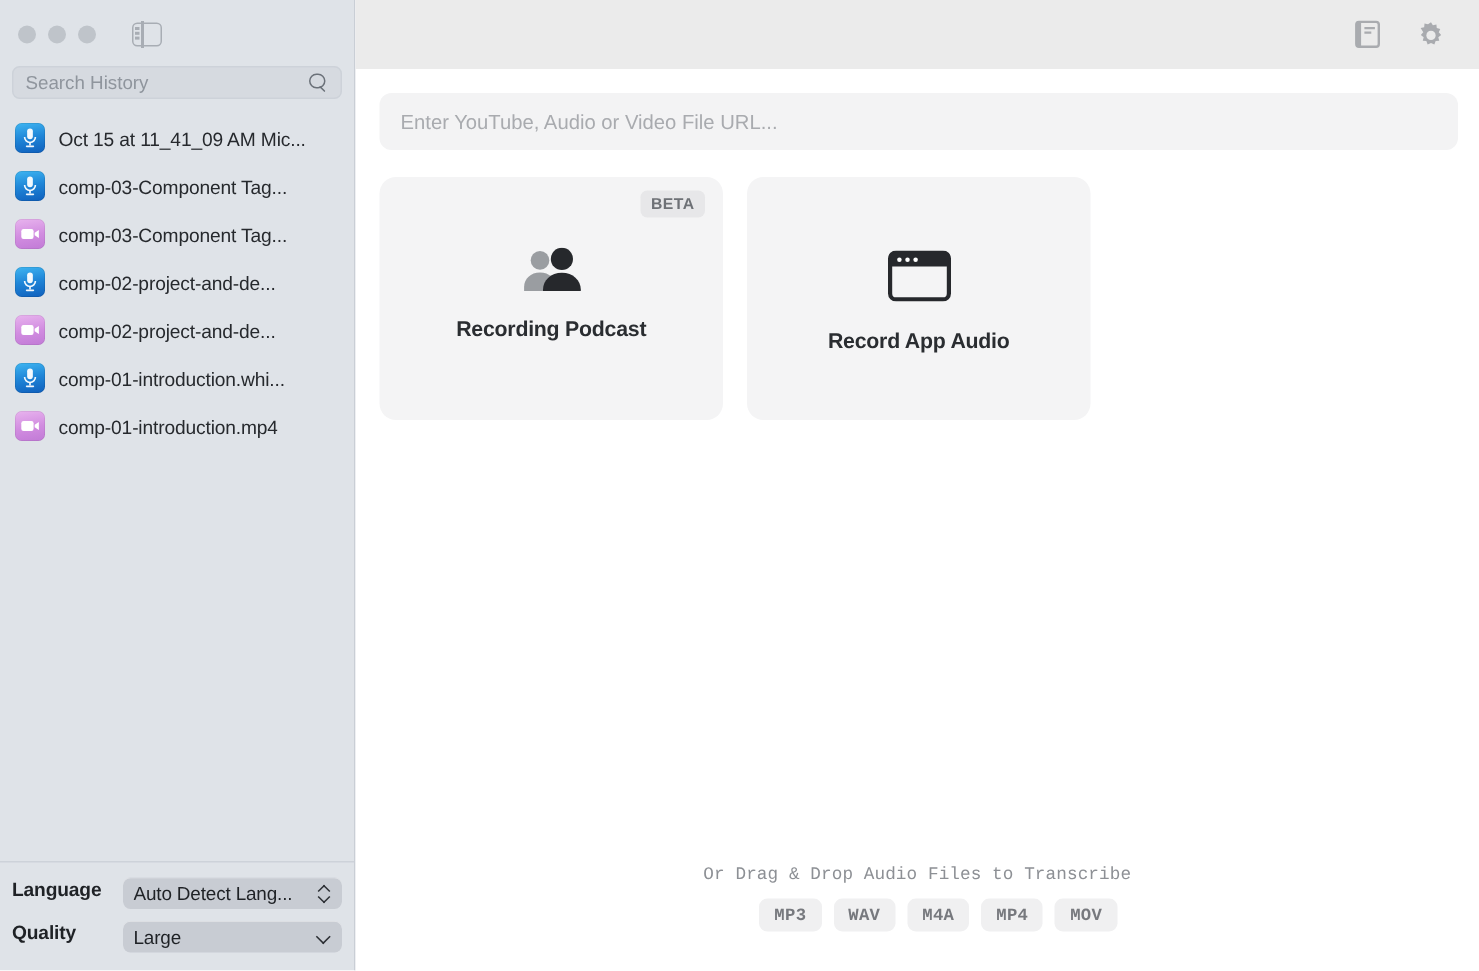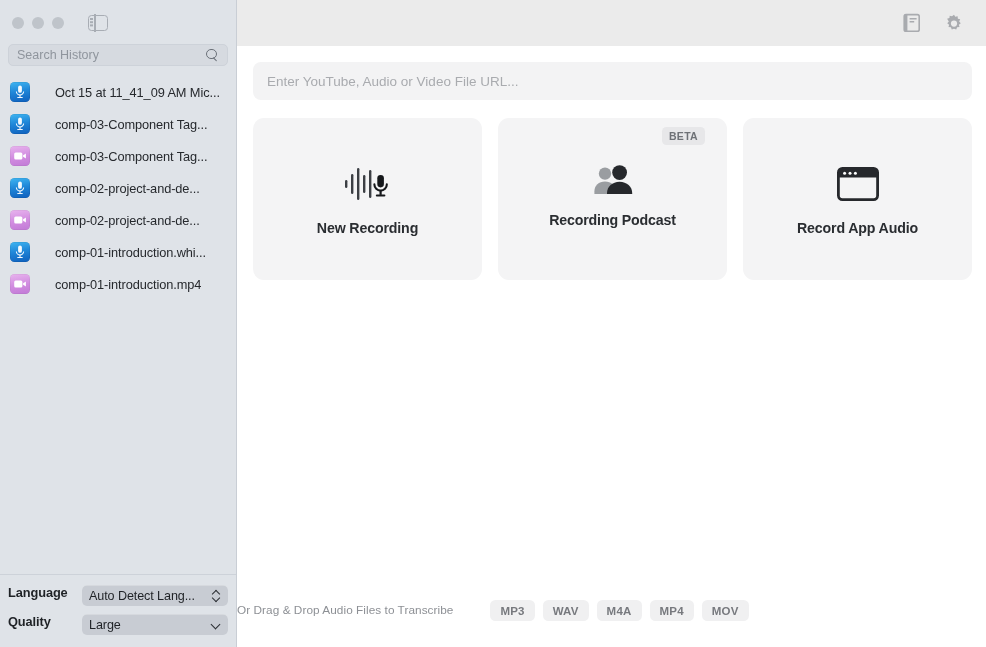--- a/index.html
+++ b/index.html
@@ -139,21 +139,21 @@
   .history-list {
     flex: 1 1 auto;
     overflow-y: auto;
     padding-top: 10px;
   }
   .history-item {
     height: 32px;
     display: flex;
     align-items: center;
     padding: 0 10px 0 10px;
-    gap: 25px;
+    gap: 9px;
     cursor: default;
   }
 
   .file-icon {
     width: 20px;
     height: 20px;
     flex: 0 0 20px;
     border-radius: 4.5px;
     position: relative;
     overflow: hidden;
@@ -329,40 +329,41 @@
     font-weight: bold;
     color: #2a2d31;
     letter-spacing: -0.15px;
   }
   .card.podcast .card-icon { margin-bottom: 10px; }
   .card.podcast { justify-content: flex-start; padding-top: 40px; }
 
   .beta-badge {
     position: absolute;
     top: 9px;
-    right: 22px;
+    right: 12px;
     background: #e7e7e9;
     color: #6e7176;
     font-size: 10.5px;
     font-weight: bold;
     letter-spacing: 0.3px;
     padding: 3px 7px 2.5px 7px;
     border-radius: 4.5px;
   }
 
   
   .drop-hint {
     position: absolute;
     left: 0;
     right: 0;
     bottom: 26px;
     display: flex;
-    flex-direction: row;
+    flex-direction: column;
     align-items: center;
     gap: 9px;
+    font-family: Liberation Mono, monospace;
   }
   .drop-text {
     font-size: 11.8px;
     color: #8d9095;
     letter-spacing: 0.05px;
   }
   .format-row { display: flex; gap: 8px; padding-left: 28px; }
   .format-chip {
     background: #f0f0f1;
     color: #77797e;
@@ -532,40 +533,20 @@
 
     <div class="content">
 
       <div class="url-field">
         <input type="text" placeholder="Enter YouTube, Audio or Video File URL..." style="">
       </div>
 
       <div class="card-grid">
 
 
-        <div class="card">
-          <span class="card-icon">
-            <svg width="48" height="40" viewBox="0 0 48 40">
-              <g fill="#3c3f44">
-                <rect x="1" y="16" width="2.4" height="8" rx="1.2"></rect>
-                <rect x="7" y="10" width="2.4" height="20" rx="1.2"></rect>
-                <rect x="13" y="4" width="2.4" height="32" rx="1.2"></rect>
-                <rect x="19" y="11" width="2.4" height="18" rx="1.2"></rect>
-                <rect x="25" y="6" width="2.4" height="28" rx="1.2"></rect>
-              </g>
-              <g fill="#15171a">
-                <rect x="33.3" y="11" width="6.6" height="12.4" rx="3.3"></rect>
-                <path d="M30.4 20.4a6.2 6.2 0 0 0 12.4 0" fill="none" stroke="#15171a" stroke-width="2.1" stroke-linecap="round"></path>
-                <rect x="35.5" y="26.3" width="2.2" height="4.6"></rect>
-                <rect x="31.8" y="30.5" width="9.6" height="2.1" rx="1.05"></rect>
-              </g>
-            </svg>
-          </span>
-          <span class="card-label">New Recording</span>
-        </div>
 
         <div class="card podcast">
           <span class="beta-badge">BETA</span>
           <span class="card-icon">
             <svg width="46" height="30" viewBox="0 0 46 30">
               <g fill="#9a9da1">
                 <circle cx="15" cy="8.6" r="6.2"></circle>
                 <path d="M15 16.6c6.2 0 10.6 4.2 10.6 9.6V29H4.4v-2.8c0-5.4 4.4-9.6 10.6-9.6z"></path>
               </g>
               <g fill="#26282c">

